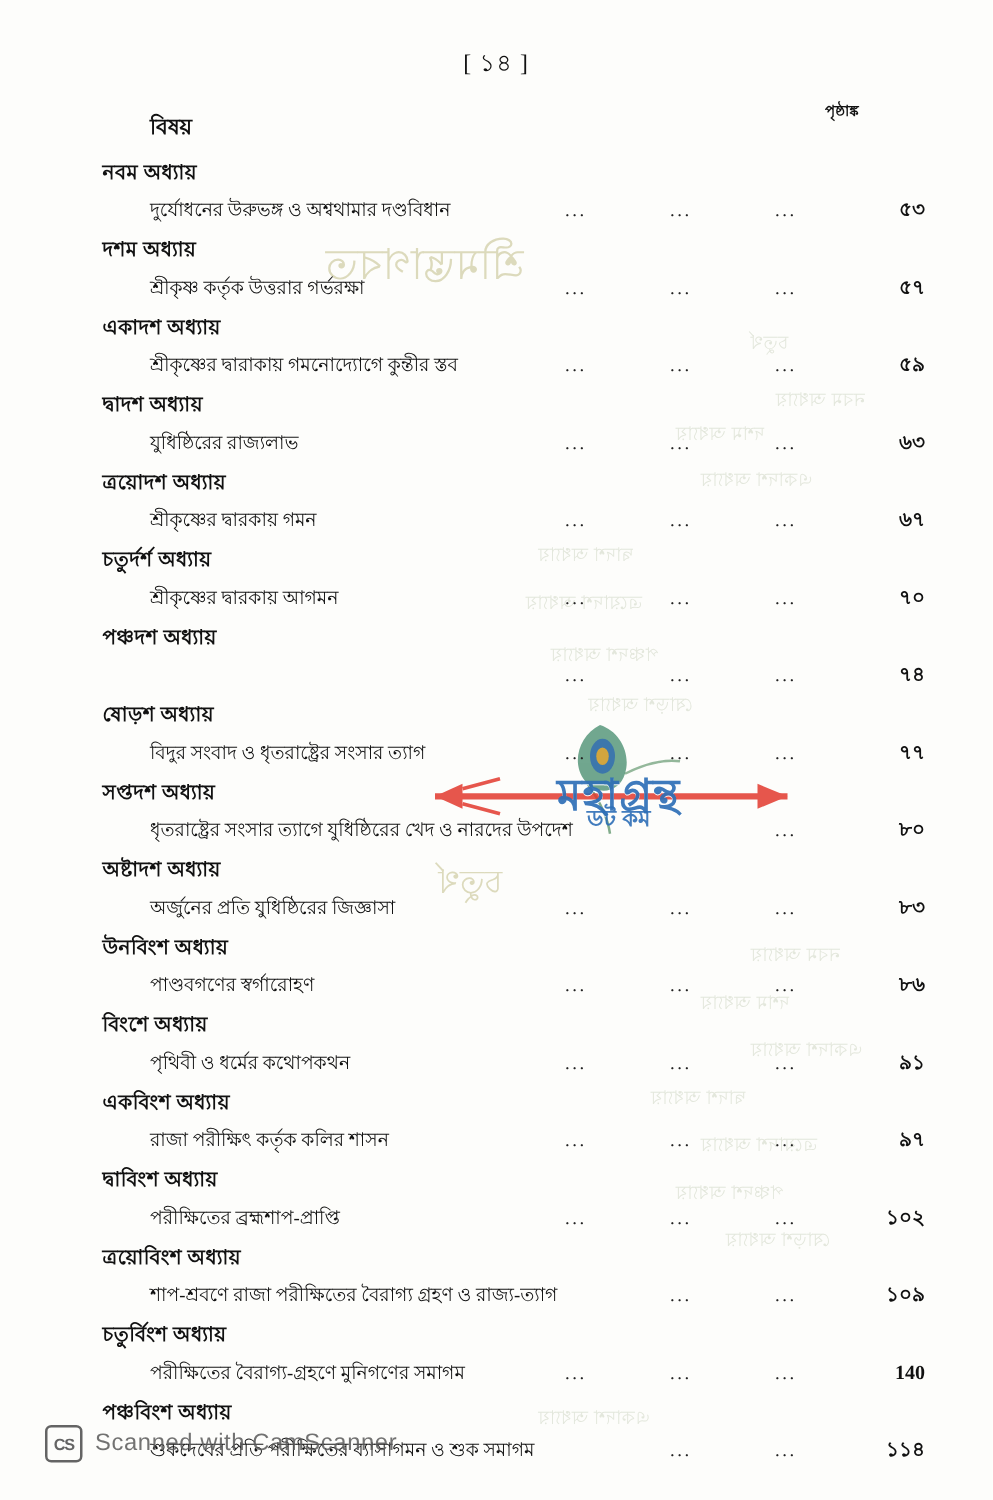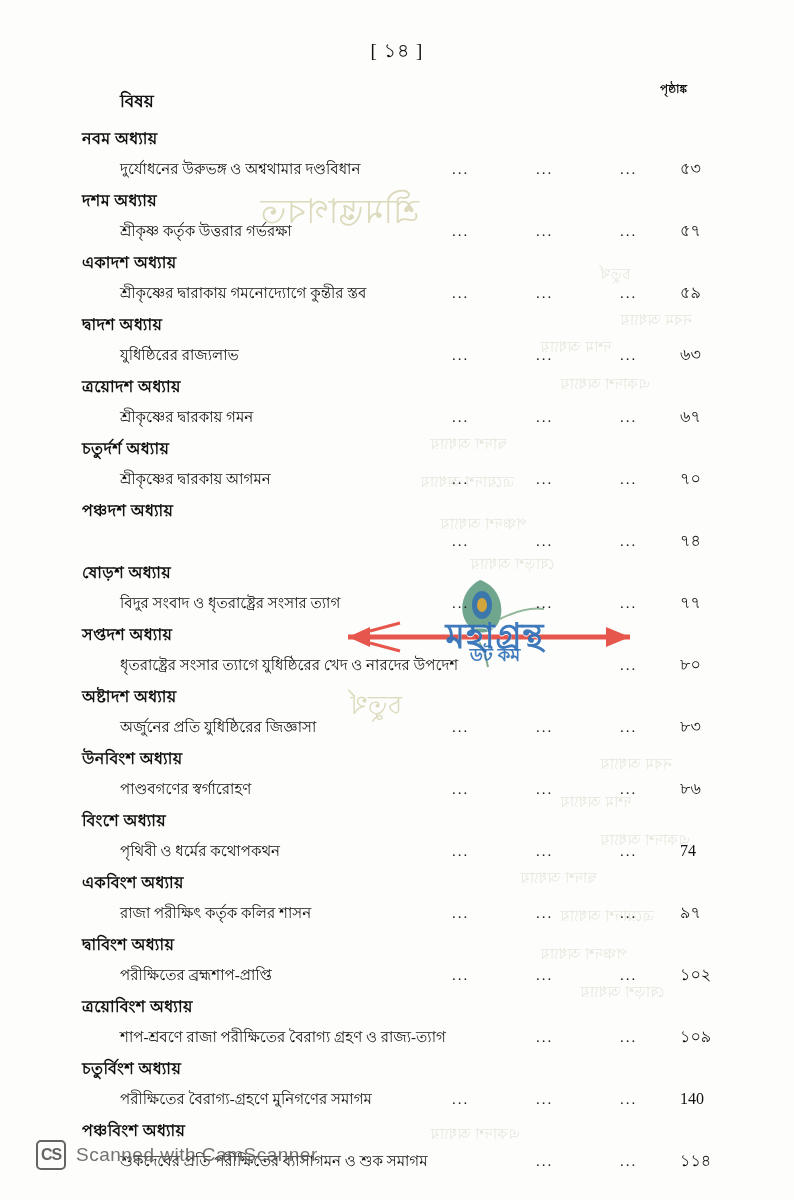--- a/index.html
+++ b/index.html
@@ -137,43 +137,43 @@
     color: #222;
   }
   .d1 { left: 452px; }
   .d2 { left: 536px; }
   .d3 { left: 620px; }
   .page-num {
     position: absolute;
     left: 680px;
     top: 0;
     width: 60px;
-    text-align: left;
+    text-align: right;
     font-size: 16px;
-    font-weight: normal;
+    font-weight: bold;
   }
 
   
   .cs-badge {
     position: absolute;
     left: 36px;
     bottom: 30px;
     display: flex;
     align-items: center;
     gap: 10px;
     opacity: 0.85;
   }
   .cs-mark {
     width: 26px;
     height: 26px;
     border: 2px solid #4a4a4a;
     border-radius: 5px;
     color: #4a4a4a;
     font-family: "Liberation Sans", sans-serif;
-    font-size: 16px;
+    font-size: 13px;
     font-weight: bold;
     display: flex;
     align-items: center;
     justify-content: center;
     letter-spacing: -1px;
   }
   .cs-text {
     font-family: "Liberation Sans", sans-serif;
     font-size: 19px;
     color: #5a5a5a;
@@ -349,21 +349,21 @@
       </div>
     </div>
 
     <div class="chapter">
       <div class="chapter-title">বিংশে অধ্যায়</div>
       <div class="entry">
         <span class="entry-text">পৃথিবী ও ধর্মের কথোপকথন</span>
         <span class="dots d1">...</span>
         <span class="dots d2">...</span>
         <span class="dots d3">...</span>
-        <span class="page-num">74</span>
+        <span class="page-num">৯১</span>
       </div>
     </div>
 
     <div class="chapter">
       <div class="chapter-title">একবিংশ অধ্যায়</div>
       <div class="entry">
         <span class="entry-text">রাজা পরীক্ষিৎ কর্তৃক কলির শাসন</span>
         <span class="dots d1">...</span>
         <span class="dots d2">...</span>
         <span class="dots d3">...</span>

